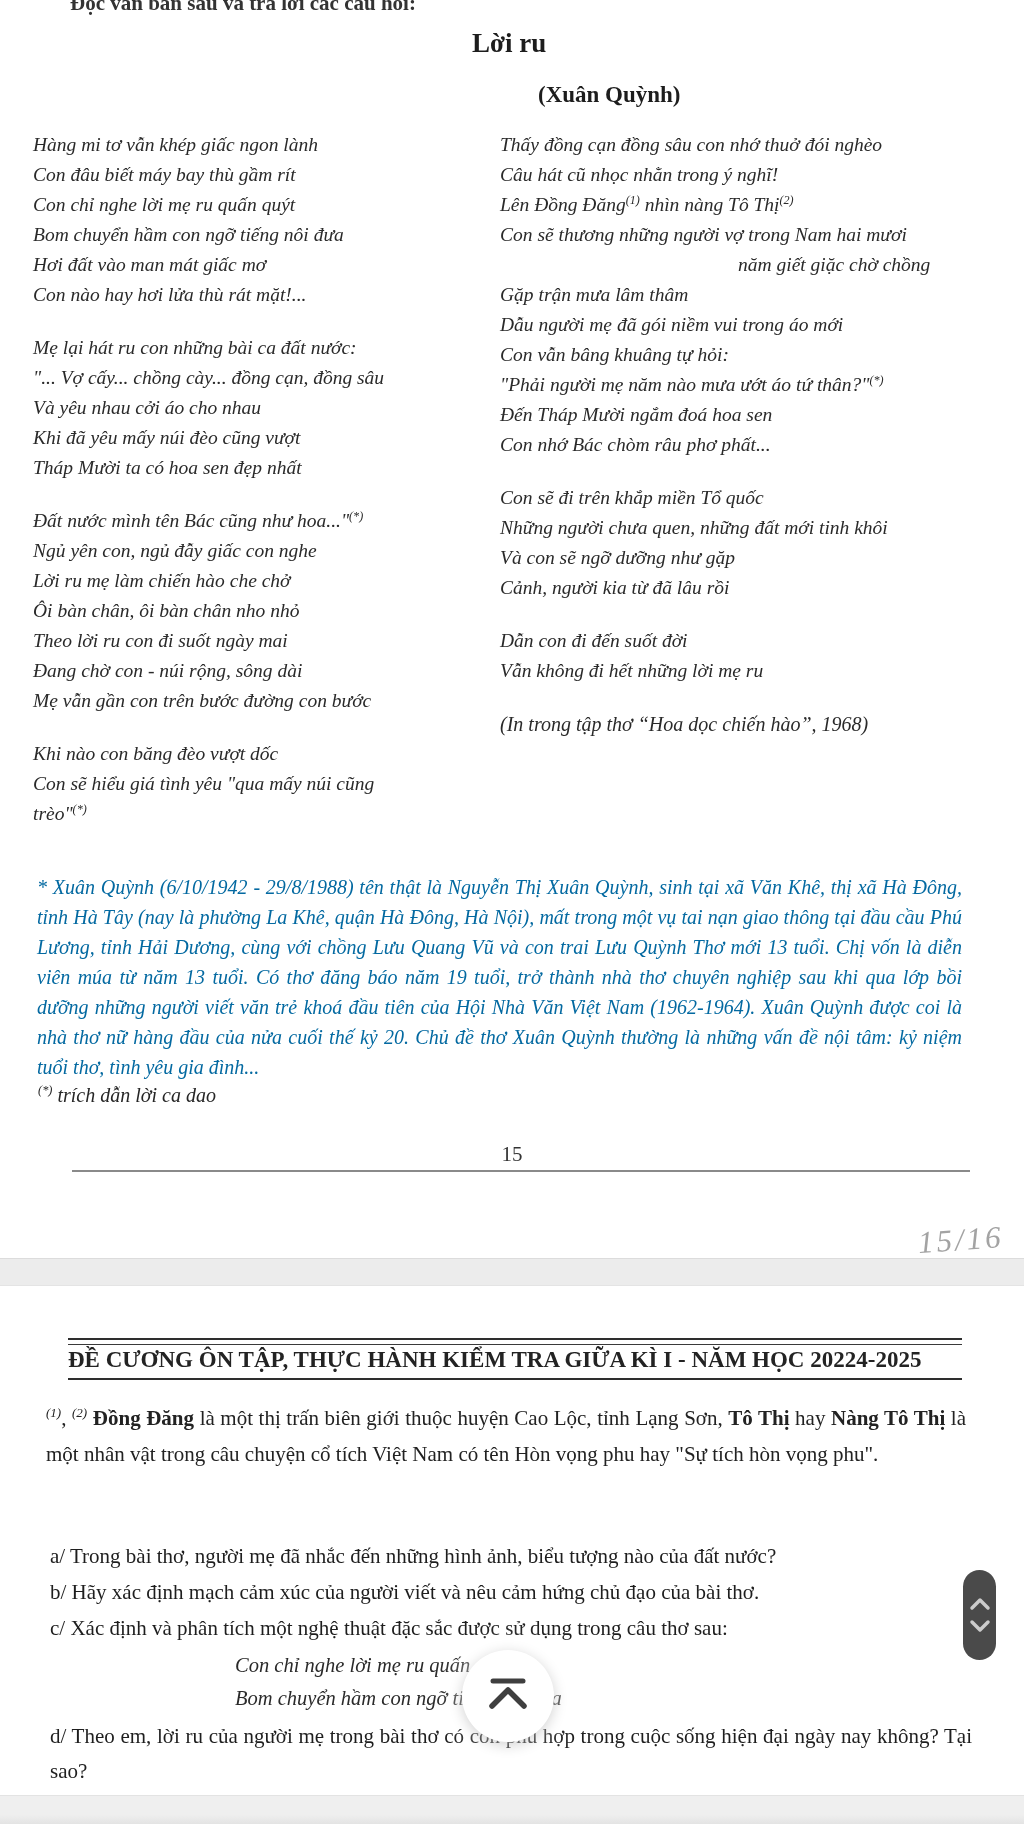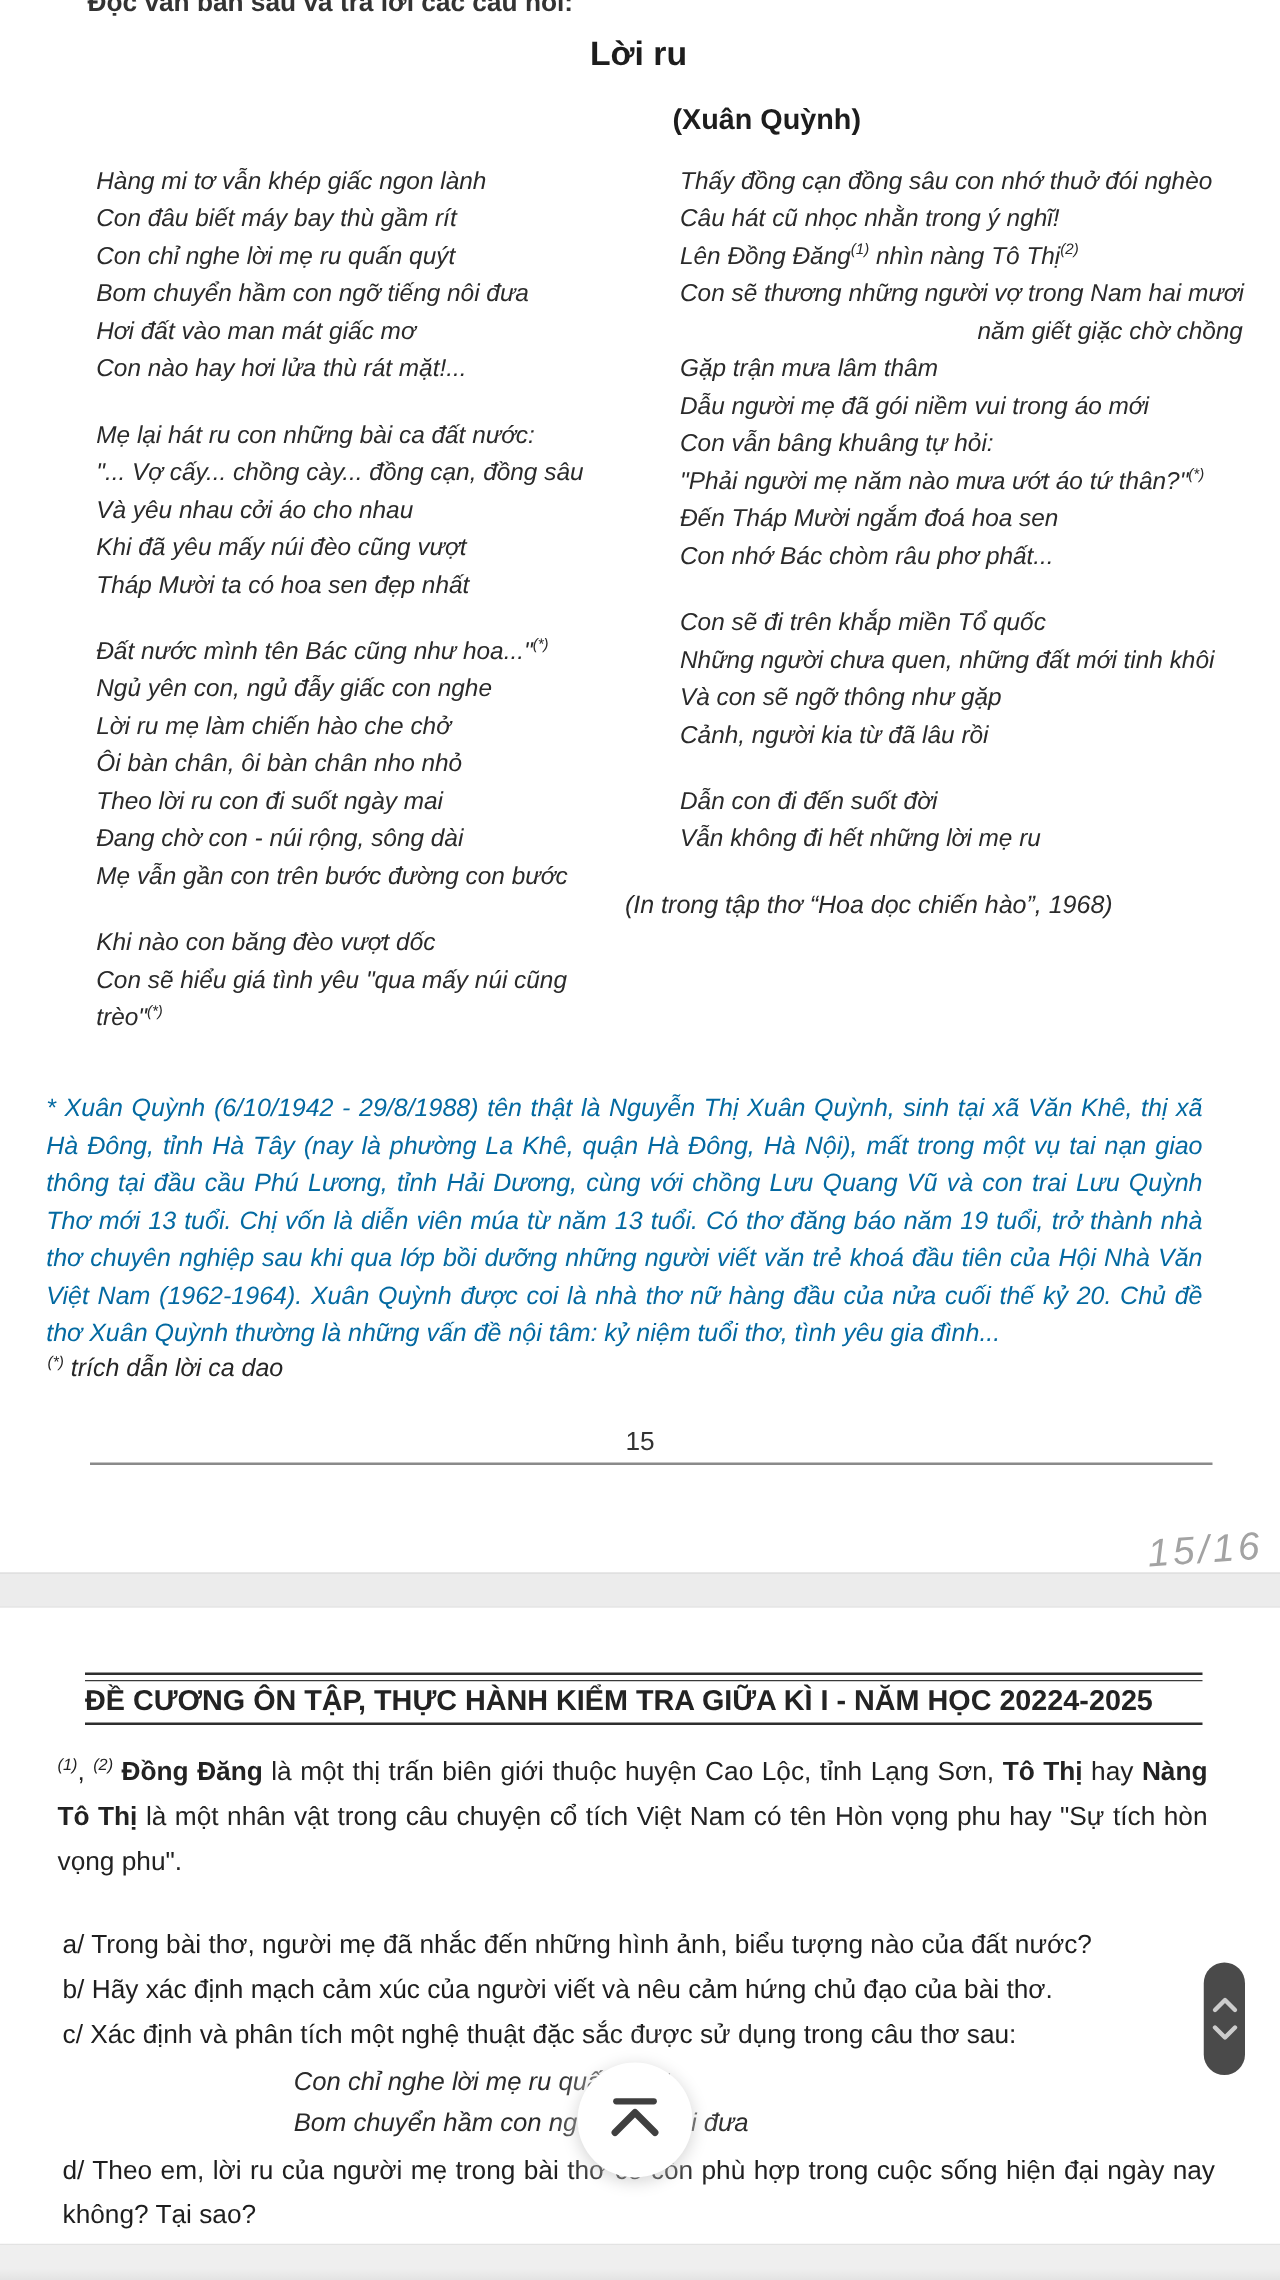--- a/index.html
+++ b/index.html
@@ -1,30 +1,30 @@
 <!DOCTYPE html>
 <html><head>
 <meta charset="utf-8">
 <style>
   html,body{margin:0;padding:0;background:#ffffff;}
   .sheet{
     position:relative;width:1024px;height:1824px;background:#fff;overflow:hidden;
-    font-family:Liberation Sans, sans-serif;color:#262626;
+    font-family:Liberation Serif, serif;color:#262626;
   }
   .abs{position:absolute;}
   
   .intro{left:70px;top:-9px;font-size:21px;font-weight:bold;color:#333;white-space:nowrap;}
   .poem-title{left:472px;top:28px;font-size:27px;font-weight:bold;color:#1d1d1d;}
   .poem-author{left:538px;top:82px;font-size:23px;font-weight:bold;color:#1d1d1d;}
   
   .poem{font-style:italic;font-size:19.5px;line-height:30px;color:#2a2a2a;}
   .poem-left{left:33px;top:130px;width:410px;}
   .poem-right{left:500px;top:130px;width:515px;}
   .stanza{margin-bottom:23px;}
-  .pline{white-space:nowrap;margin-left:44px;}
+  .pline{white-space:nowrap;}
   .pline.indent{padding-left:238px;}
   sup{font-size:0.62em;line-height:0;vertical-align:super;}
   .poem-source{left:500px;top:713px;font-size:20px;font-style:italic;white-space:nowrap;color:#2a2a2a;}
   
   .bio{left:37px;top:872px;width:925px;font-style:italic;font-size:20px;line-height:30px;text-align:justify;color:#0369a1;}
   .caption-note{left:38px;top:1084px;font-size:20px;font-style:italic;color:#262626;}
   .page-number{left:0;top:1142px;width:1024px;text-align:center;font-size:21px;color:#333;}
   .page-rule{left:72px;top:1170px;width:898px;height:2px;background:#8a8a8a;}
   .handwritten{left:918px;top:1222px;font-size:31px;font-style:italic;color:#a3a3a3;transform:rotate(-4deg);letter-spacing:3px;}
   .gap-band{left:0;top:1258px;width:1024px;height:26px;background:#ececec;border-top:1px solid #dcdcdc;border-bottom:1px solid #e4e4e4;}
@@ -102,21 +102,21 @@
         <div class="pline">Gặp trận mưa lâm thâm</div>
         <div class="pline">Dẫu người mẹ đã gói niềm vui trong áo mới</div>
         <div class="pline">Con vẫn bâng khuâng tự hỏi:</div>
         <div class="pline">"Phải người mẹ năm nào mưa ướt áo tứ thân?"<sup>(*)</sup></div>
         <div class="pline">Đến Tháp Mười ngắm đoá hoa sen</div>
         <div class="pline">Con nhớ Bác chòm râu phơ phất...</div>
       </div>
       <div class="stanza">
         <div class="pline">Con sẽ đi trên khắp miền Tổ quốc</div>
         <div class="pline">Những người chưa quen, những đất mới tinh khôi</div>
-        <div class="pline">Và con sẽ ngỡ thông như gặp</div>
+        <div class="pline">Và con sẽ ngỡ dưỡng như gặp</div>
         <div class="pline">Cảnh, người kia từ đã lâu rồi</div>
       </div>
       <div class="stanza">
         <div class="pline">Dẫn con đi đến suốt đời</div>
         <div class="pline">Vẫn không đi hết những lời mẹ ru</div>
       </div>
     </div>
   <div class="abs poem-source">(In trong tập thơ “Hoa dọc chiến hào”, 1968)</div>
 
   <div class="abs bio">* Xuân Quỳnh (6/10/1942 - 29/8/1988) tên thật là Nguyễn Thị Xuân Quỳnh, sinh tại xã Văn Khê, thị xã Hà Đông, tỉnh Hà Tây (nay là phường La Khê, quận Hà Đông, Hà Nội), mất trong một vụ tai nạn giao thông tại đầu cầu Phú Lương, tỉnh Hải Dương, cùng với chồng Lưu Quang Vũ và con trai Lưu Quỳnh Thơ mới 13 tuổi. Chị vốn là diễn viên múa từ năm 13 tuổi. Có thơ đăng báo năm 19 tuổi, trở thành nhà thơ chuyên nghiệp sau khi qua lớp bồi dưỡng những người viết văn trẻ khoá đầu tiên của Hội Nhà Văn Việt Nam (1962-1964). Xuân Quỳnh được coi là nhà thơ nữ hàng đầu của nửa cuối thế kỷ 20. Chủ đề thơ Xuân Quỳnh thường là những vấn đề nội tâm: kỷ niệm tuổi thơ, tình yêu gia đình...</div>

